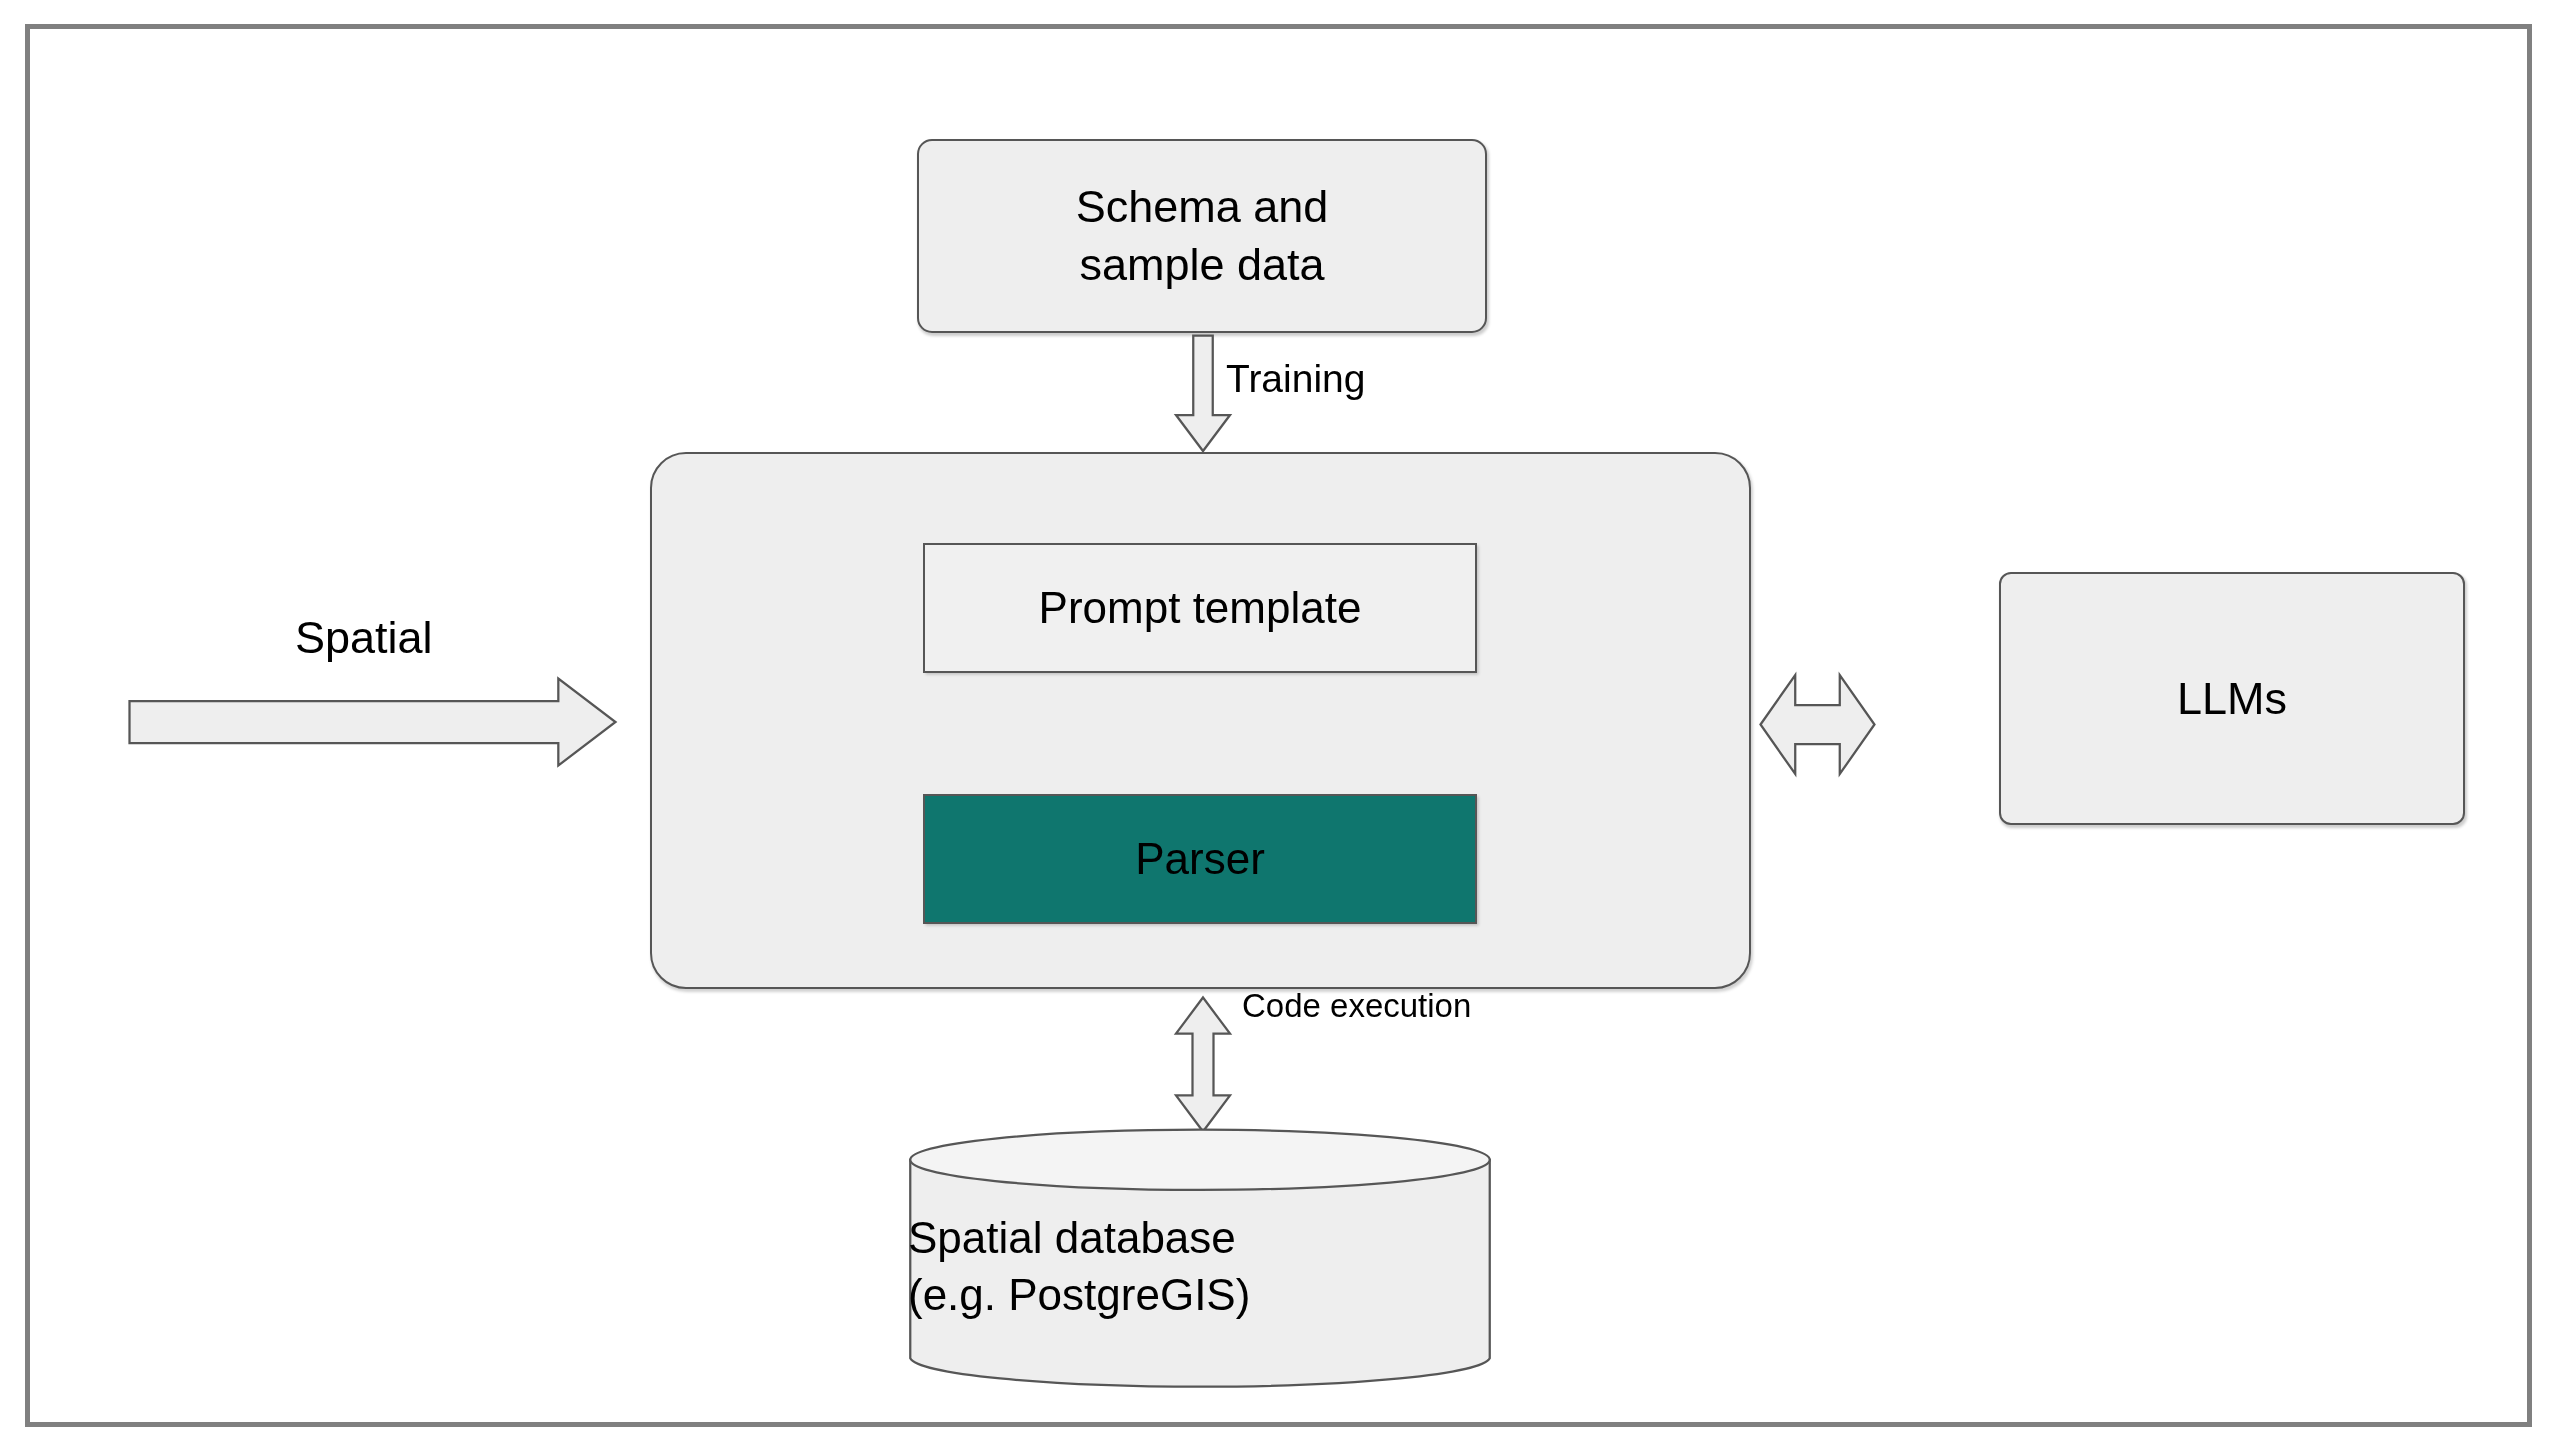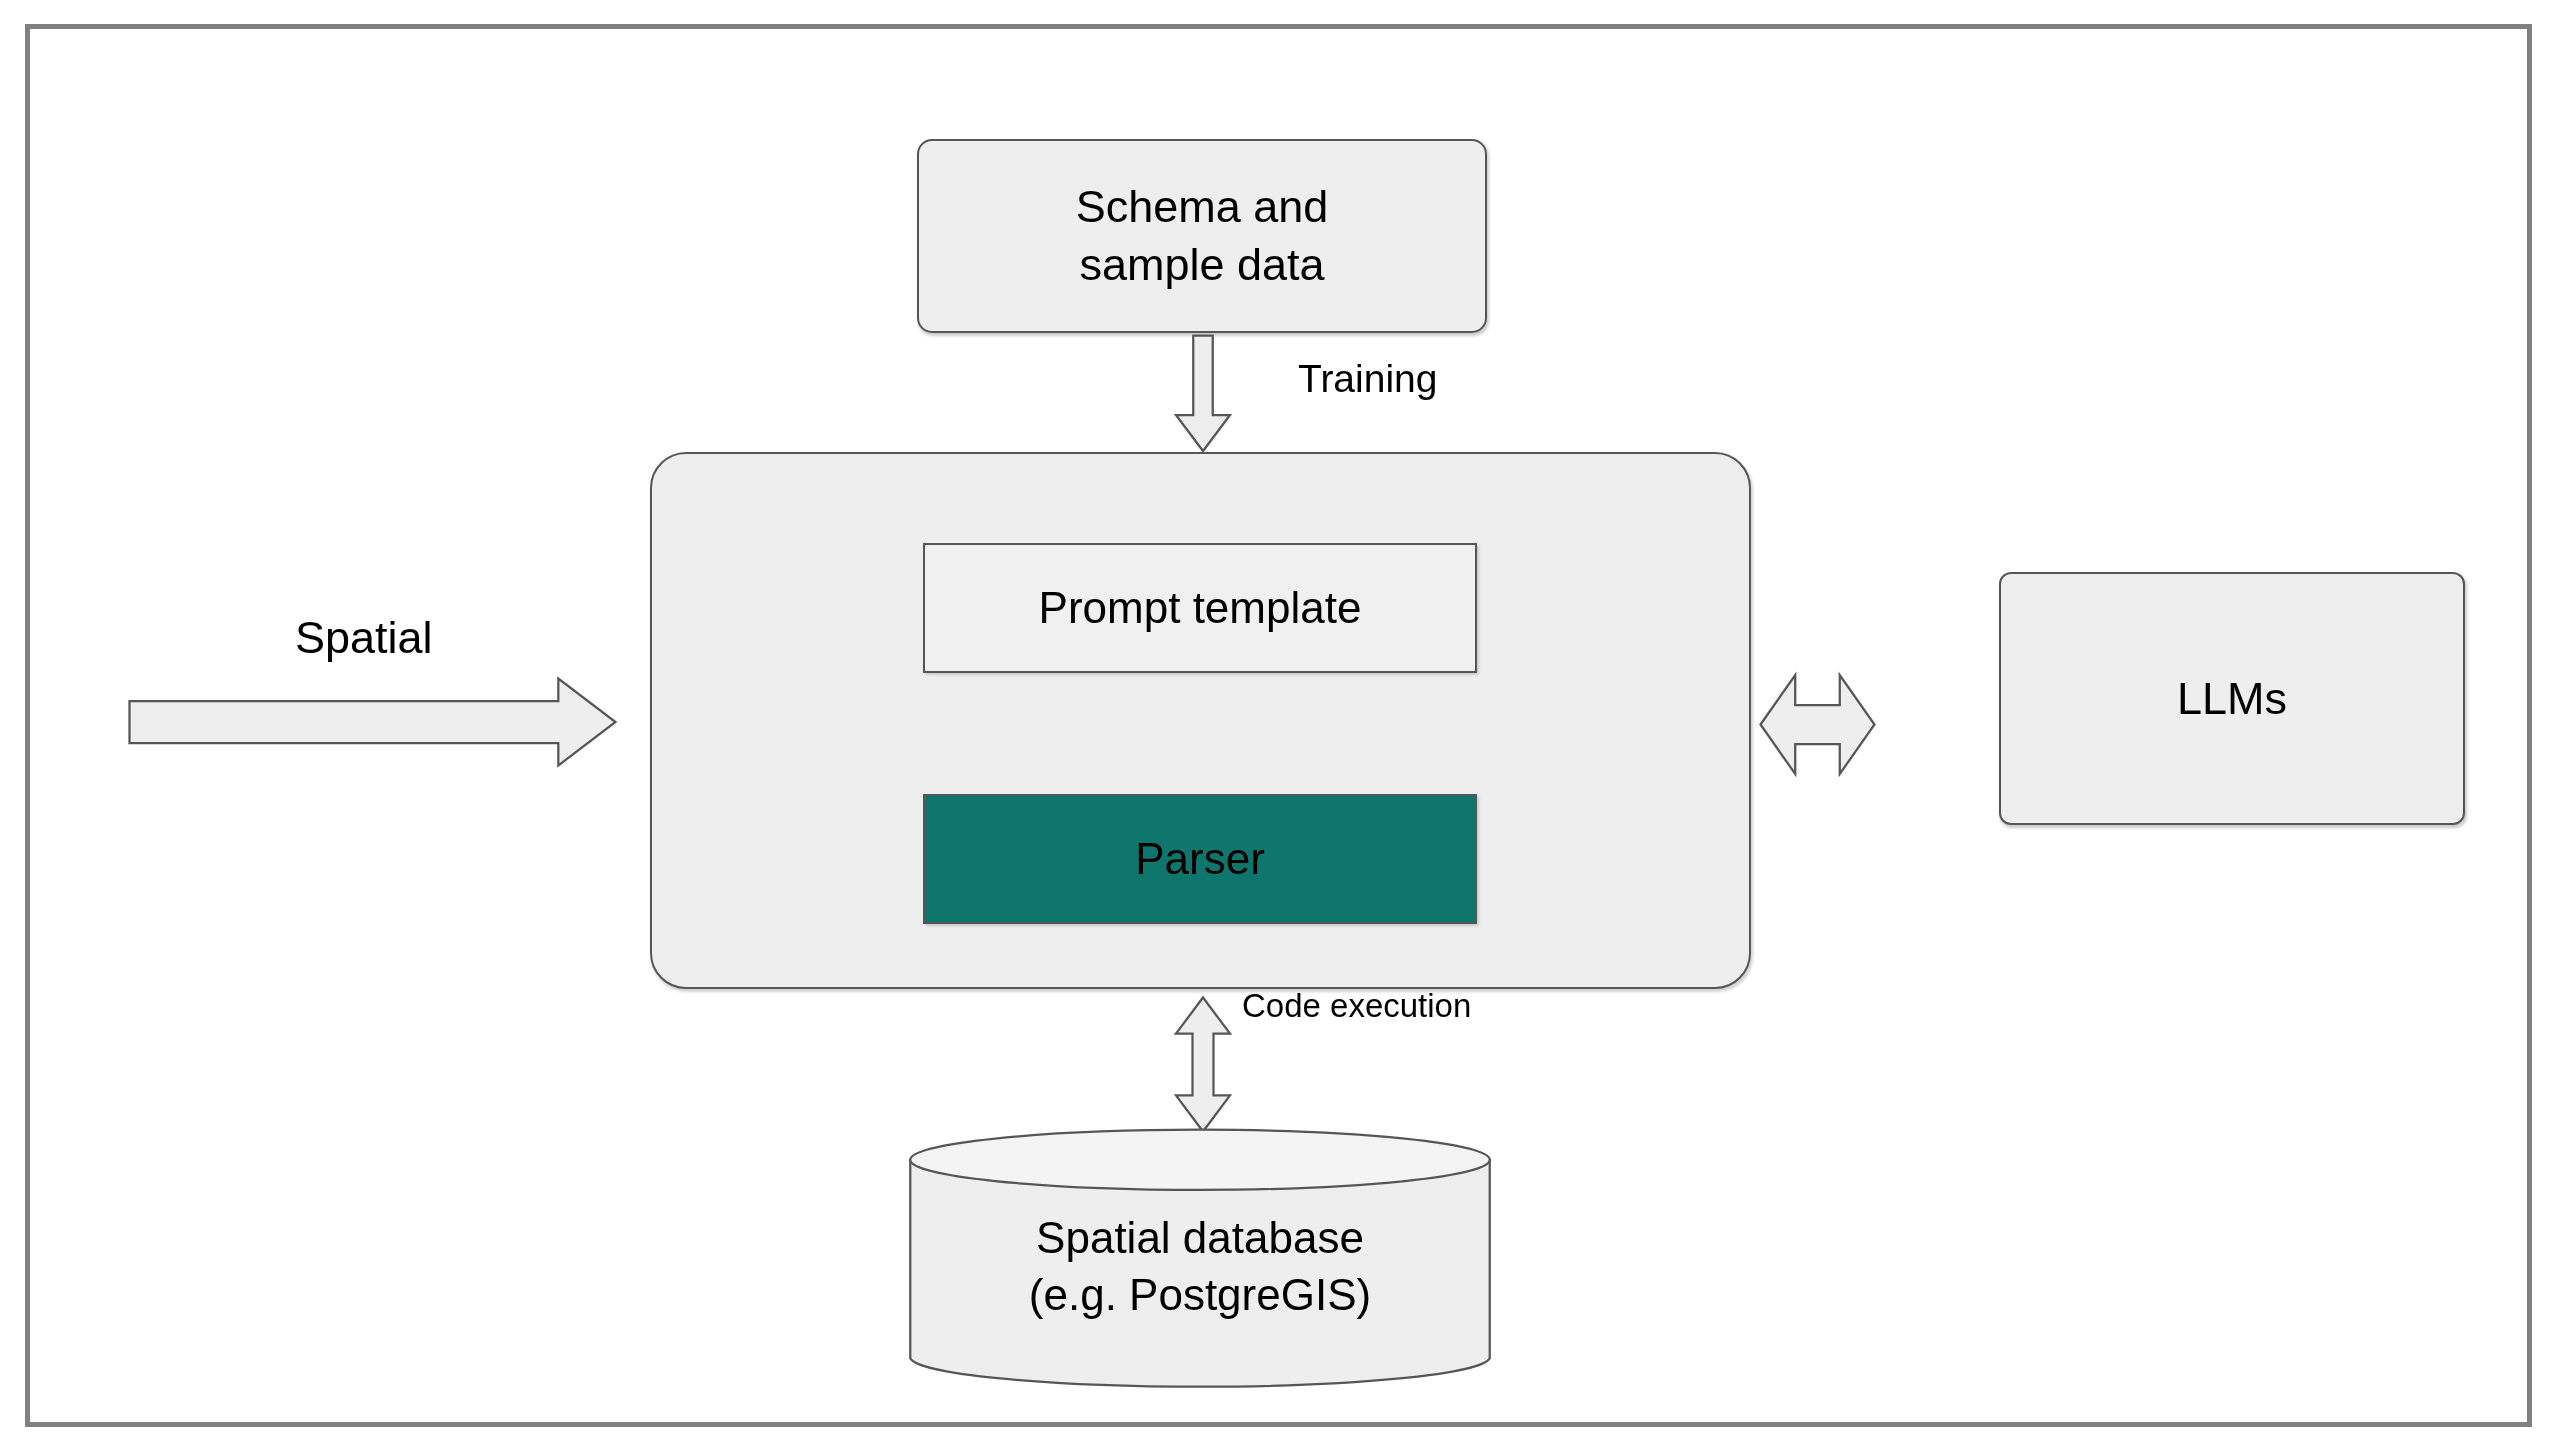--- a/index.html
+++ b/index.html
@@ -110,21 +110,21 @@
     top: 1099px;
     width: 584px;
     height: 262px;
   }
   #db-cylinder svg { display: block; overflow: visible; }
   #db-cylinder .db-label {
     position: absolute;
     left: 0;
     top: 81px;
     width: 584px;
-    text-align: center;
+    text-align: left;
     font-size: 44px;
     line-height: 1.3;
     color: #000000;
     white-space: pre-line;
   }
 
   
   .arrow-svg {
     position: absolute;
     overflow: visible;
@@ -140,21 +140,21 @@
   #arrow-llm      { left: 1729px; top: 643px;  width: 117px;  height: 105px; }
   #arrow-code     { left: 1143px; top: 967px; width: 60px;   height: 137px; }
 
   
   .edge-label {
     position: absolute;
     color: #000000;
     white-space: nowrap;
   }
   #label-prompt         { left: 265px;  top: 583px;  font-size: 45px; }
-  #label-training       { left: 1268px; top: 328px;  font-size: 39px; }
+  #label-training       { left: 1196px; top: 328px;  font-size: 39px; }
   #label-code-execution { left: 1212px; top: 958px; font-size: 33px; }
 </style>
 </head>
 <body>
 
 <div id="canvas">
 
   <div class="outer-frame">
 
     <div class="node" id="schema-box">

